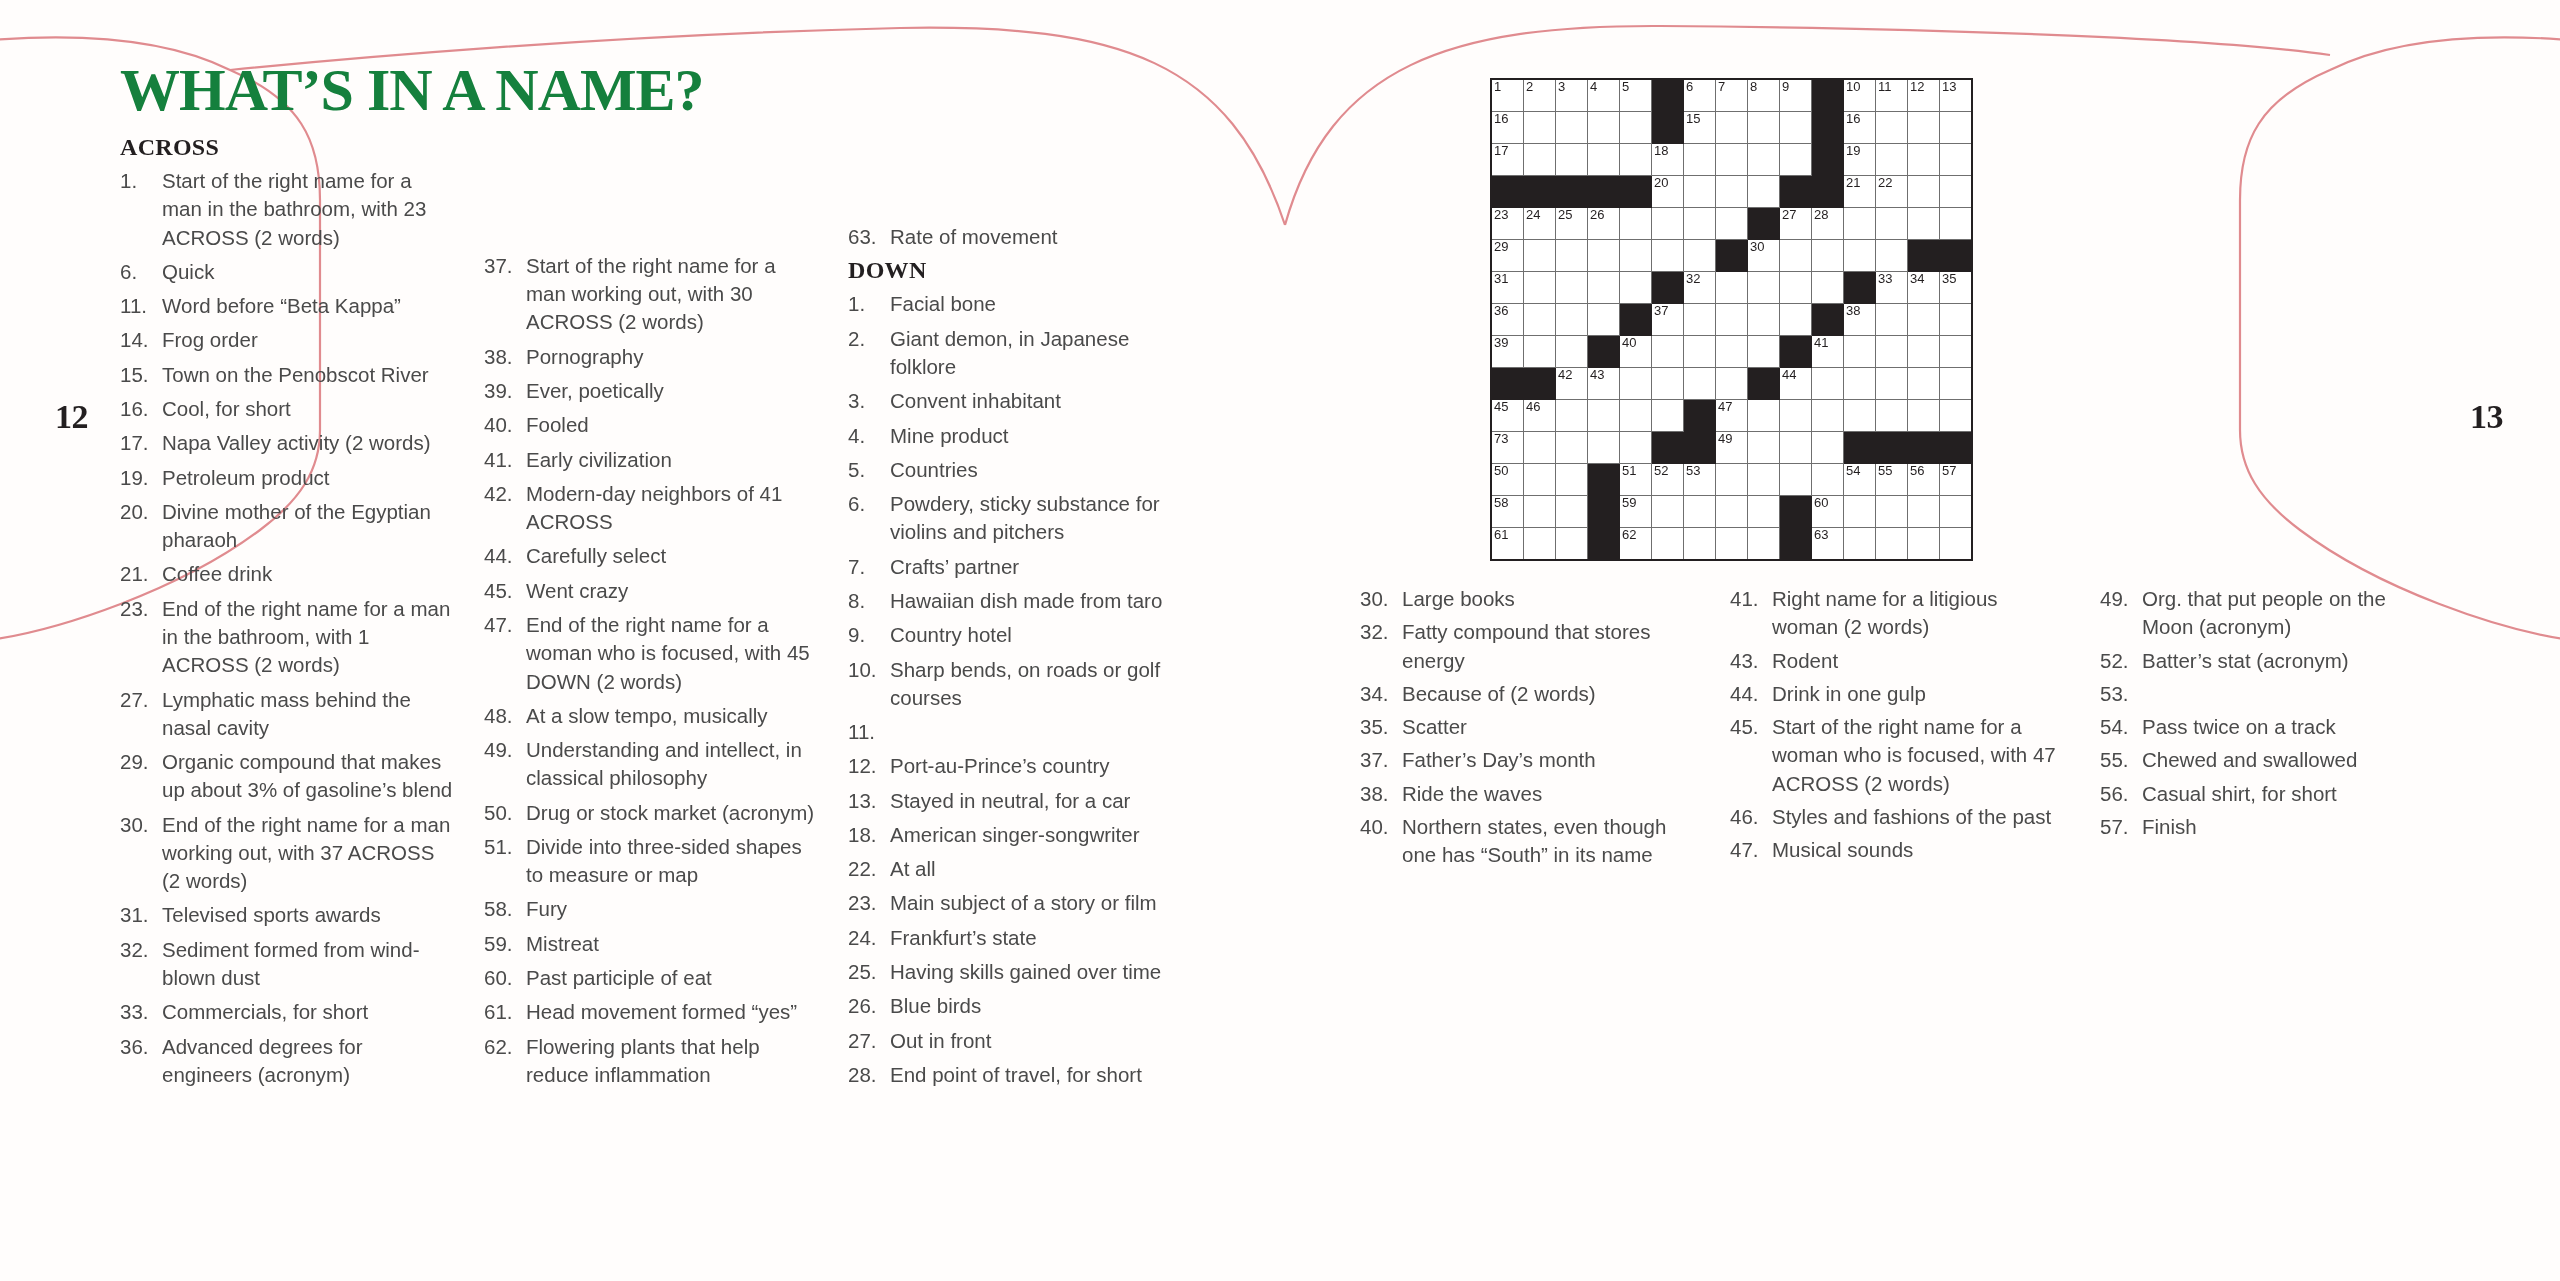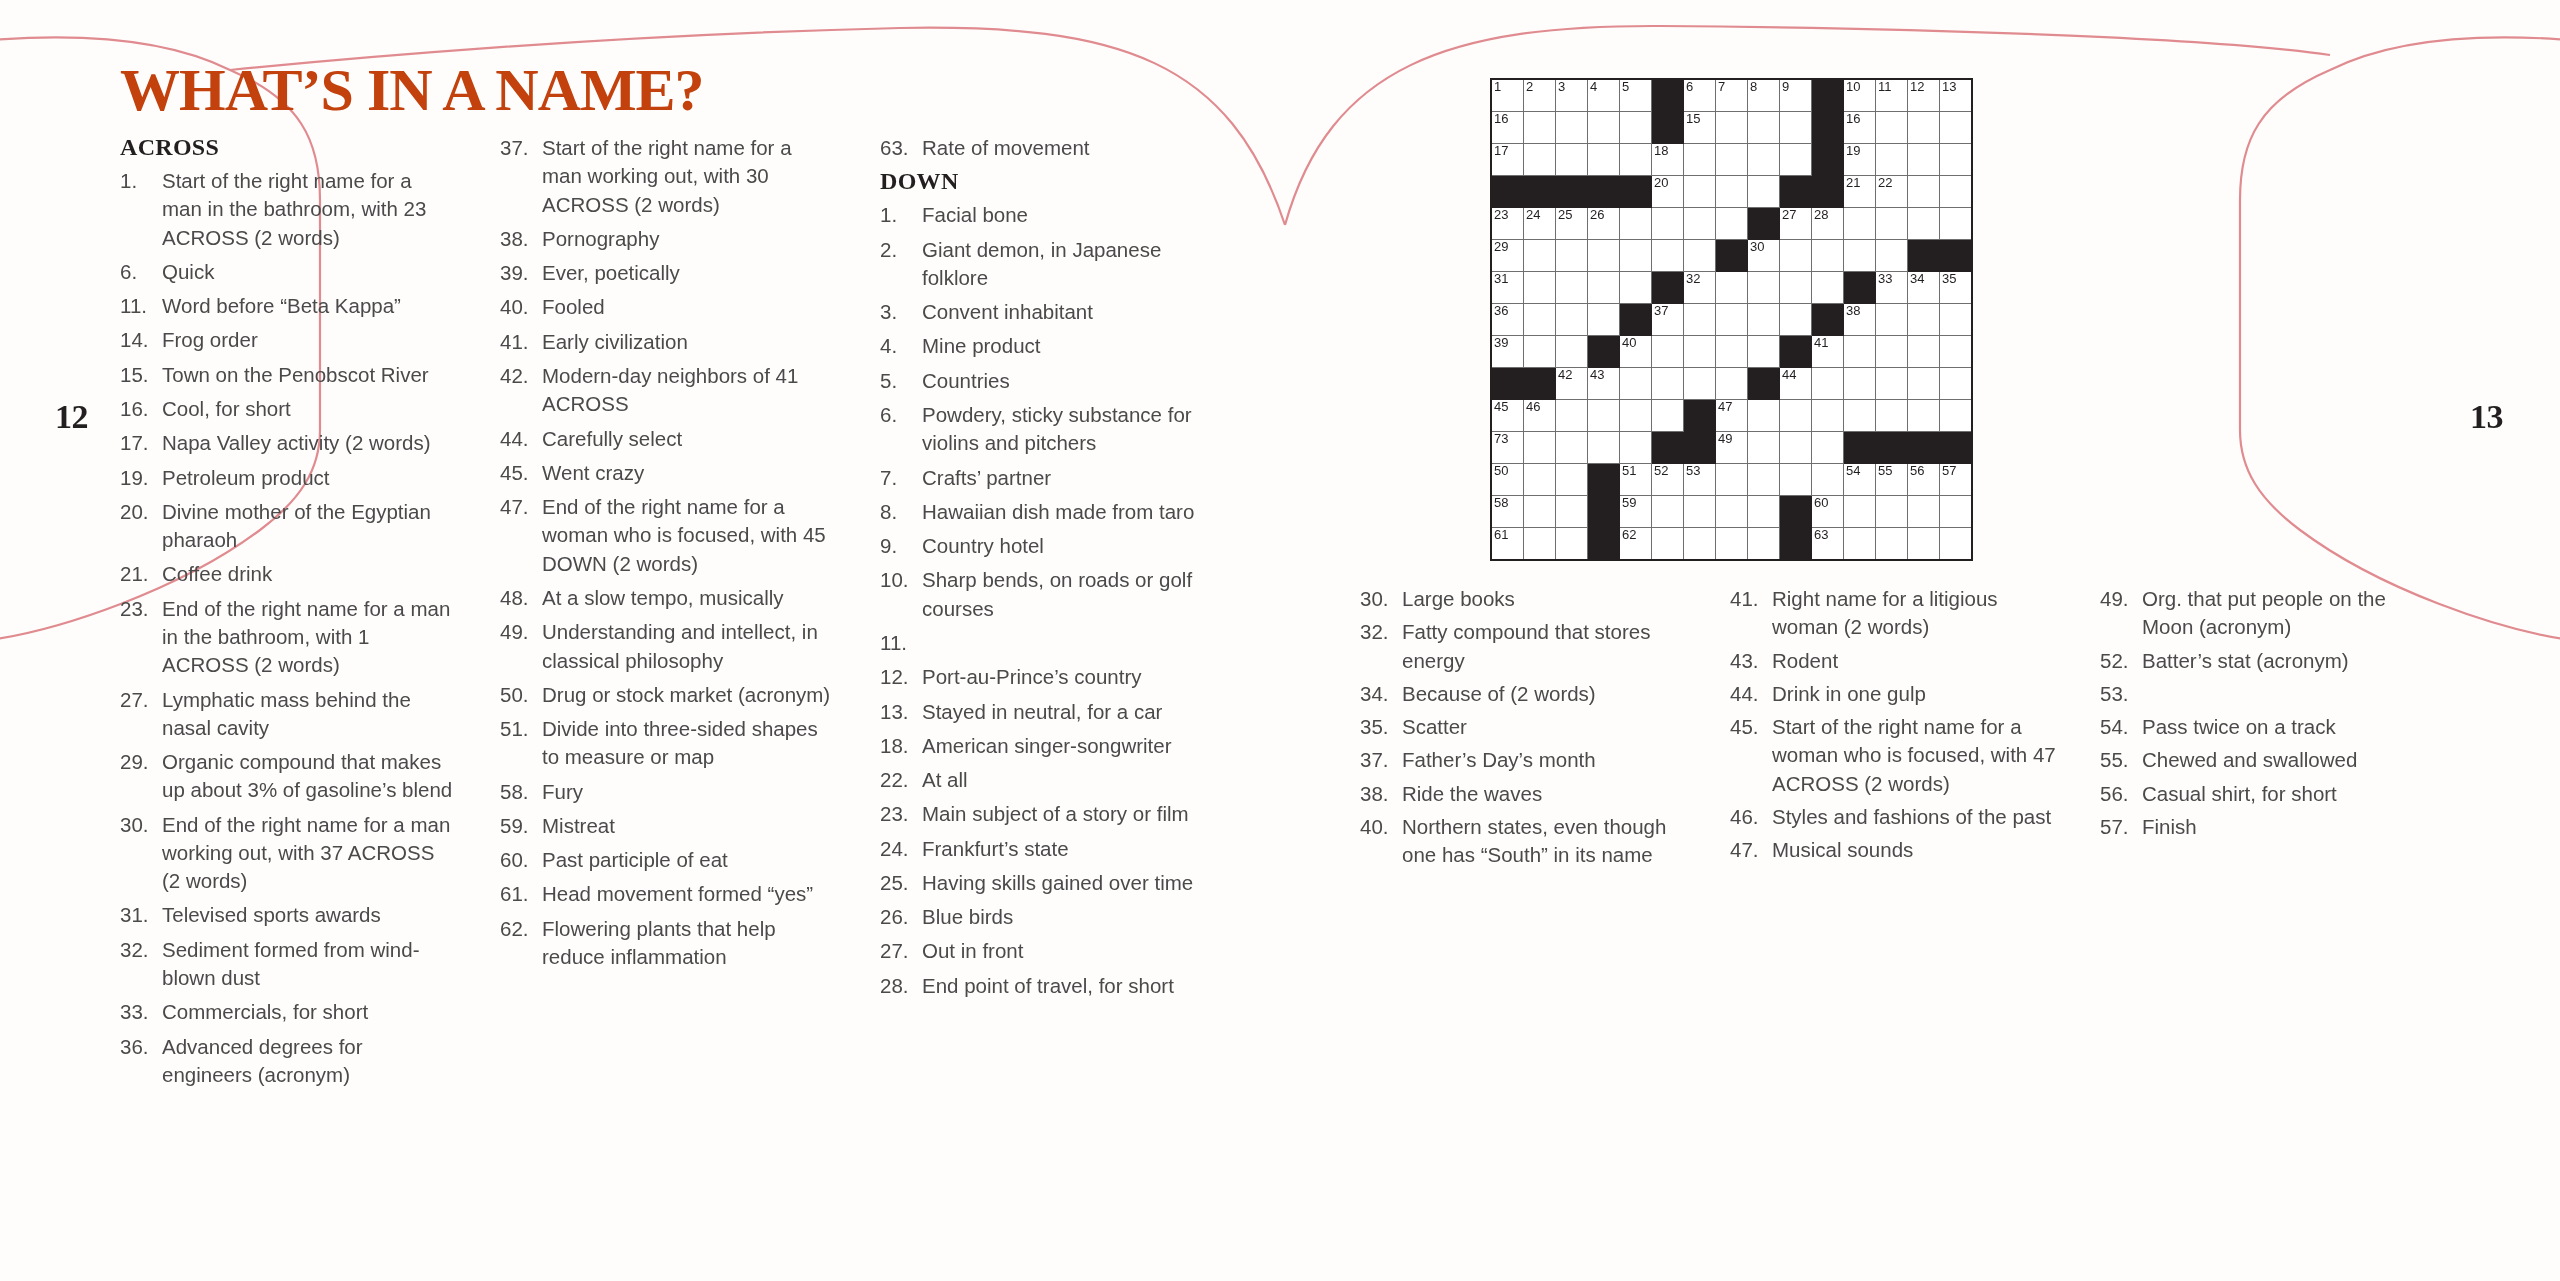--- a/index.html
+++ b/index.html
@@ -29,29 +29,29 @@
   .folio.left{left:55px;top:398px;}
   .folio.right{left:2470px;top:398px;}
 
   
   .left-page{position:absolute;left:120px;top:60px;width:1120px;}
   .puz-title{
     font-family:"Liberation Serif", serif;
     font-weight:bold;
     font-size:60px;
     line-height:1.0;
-    color:#c2410c;
+    color:#15803d;
     letter-spacing:-1px;
     margin:0 0 14px 0;
     white-space:nowrap;
   }
   .clue-cols{
     display:flex;
-    gap:44px;
-    align-items:flex-start;
+    gap:28px;
+    align-items:flex-end;
   }
   .clue-col{width:336px;}
   .sect-head{
     font-family:"Liberation Serif", serif;
     font-weight:bold;
     font-size:24px;
     color:#231f20;
     margin:0 0 6px 0;
     letter-spacing:0.3px;
   }

